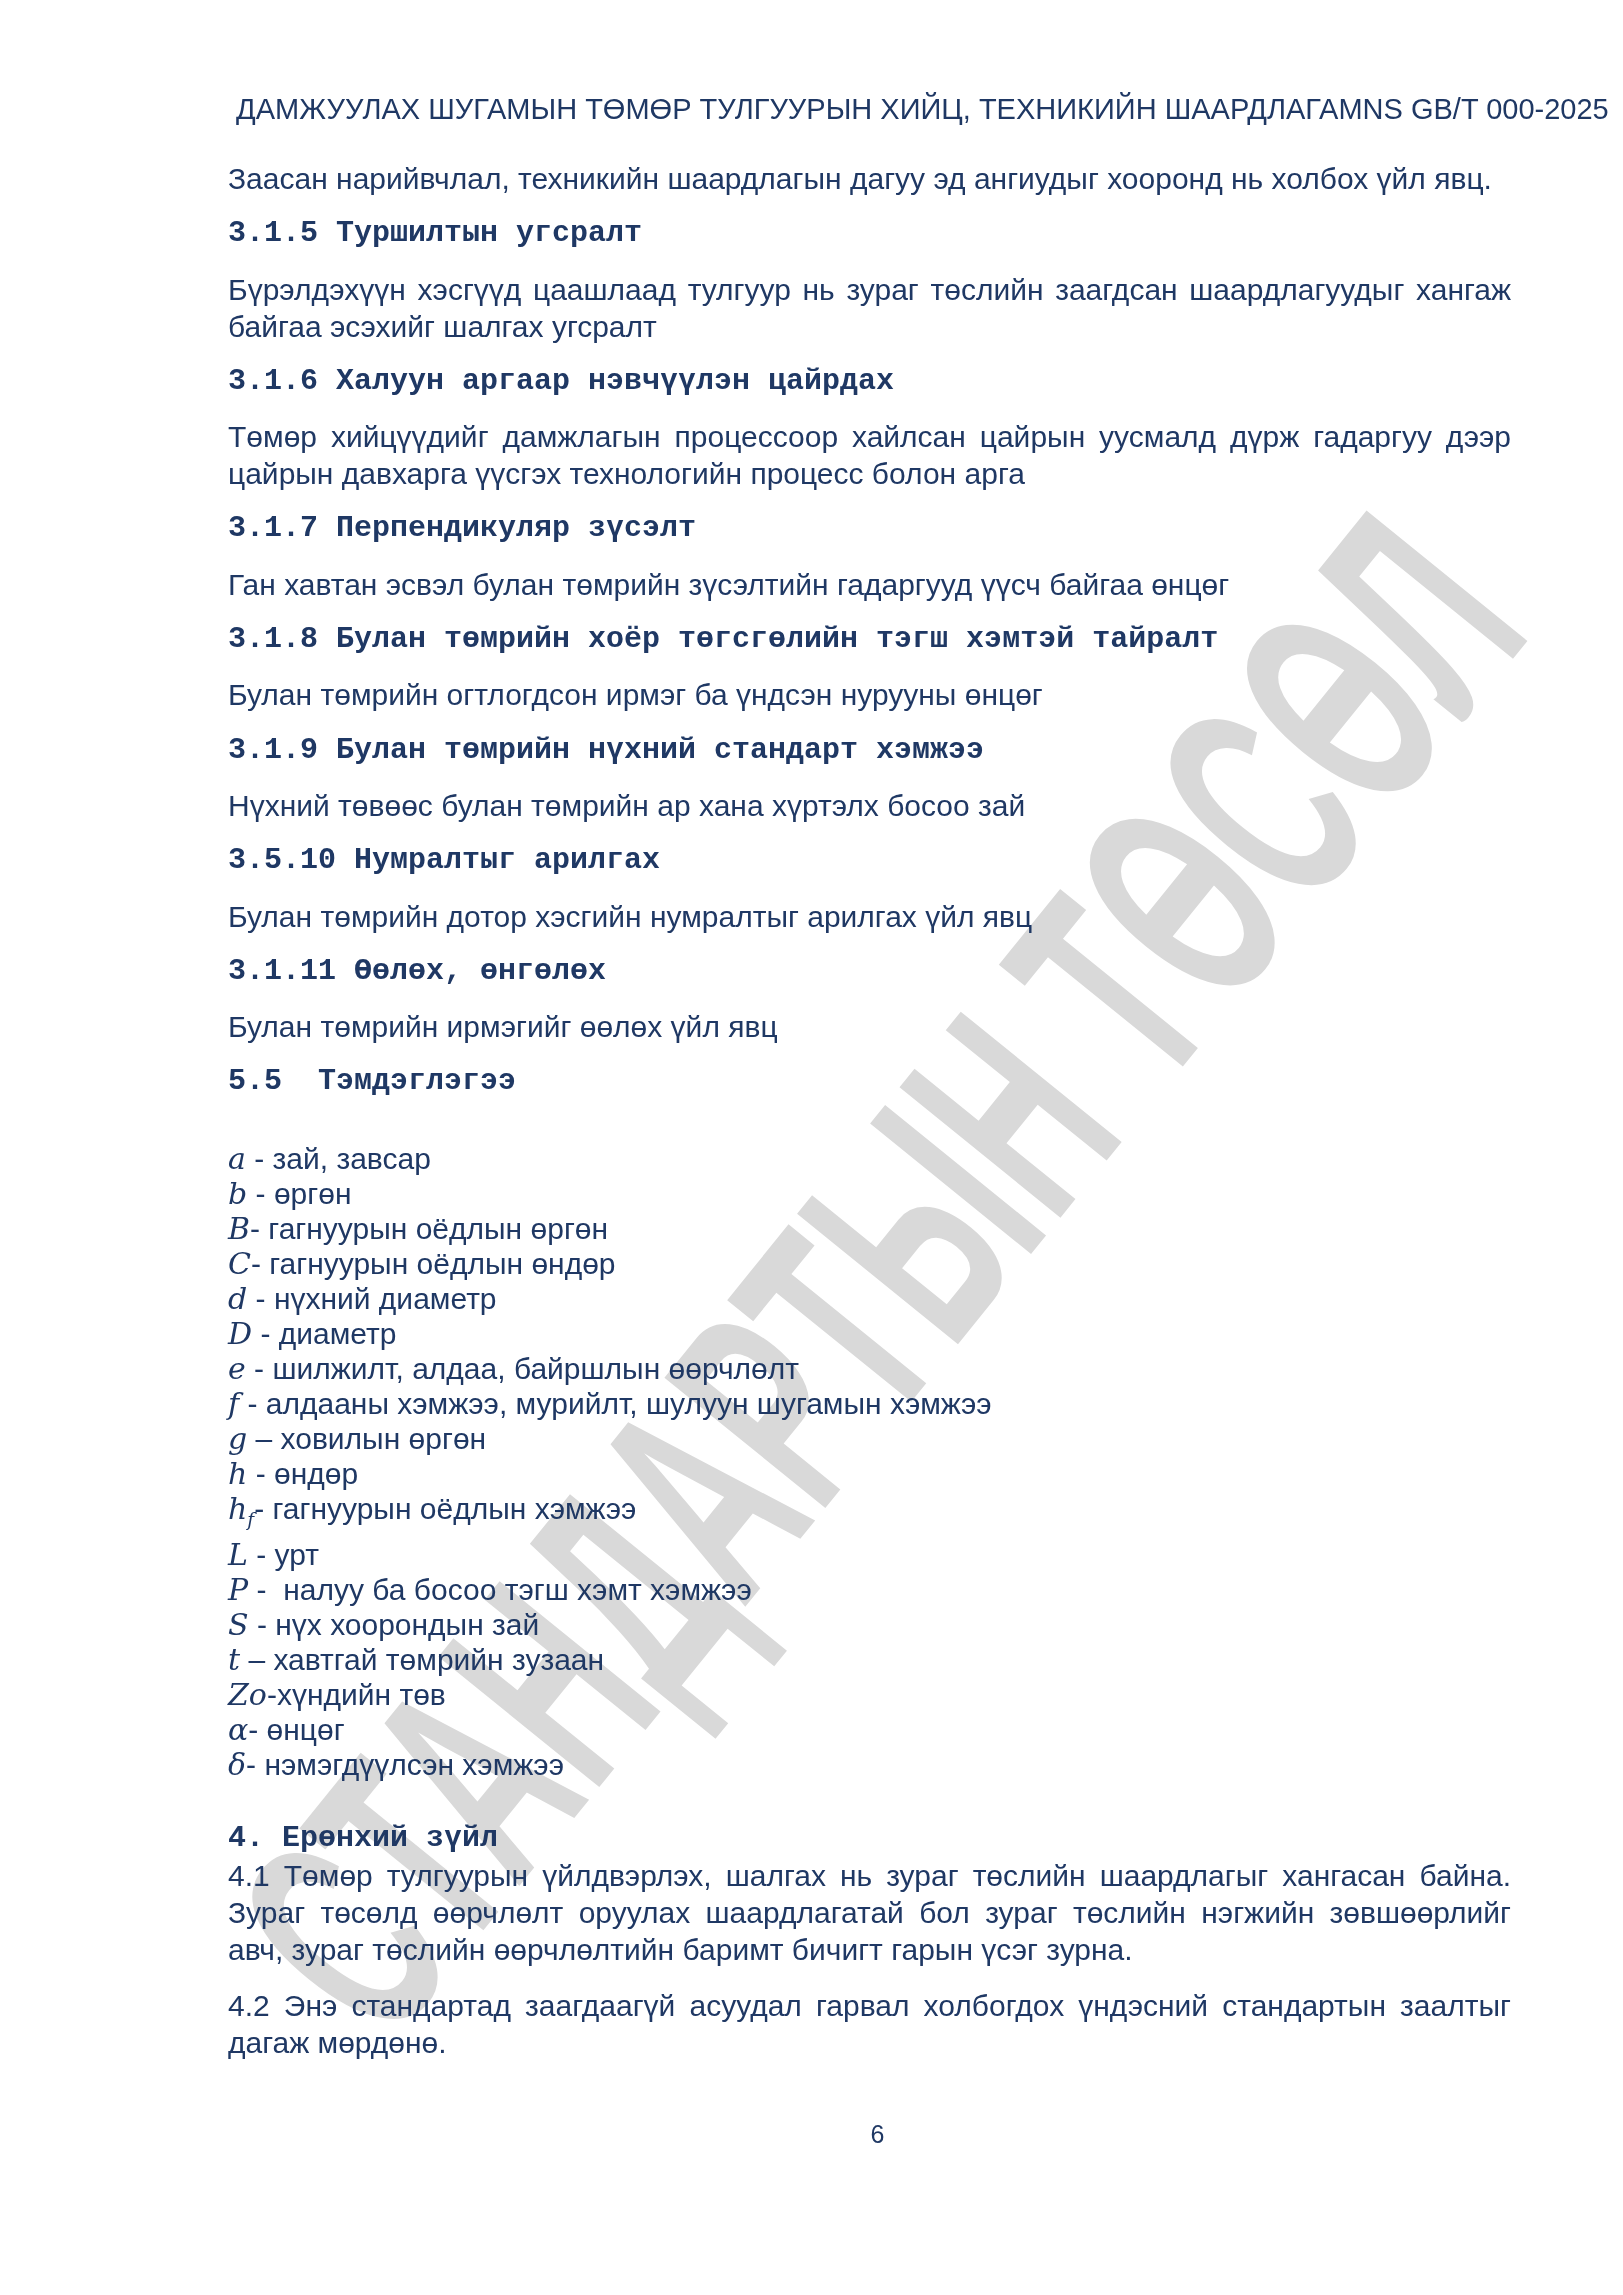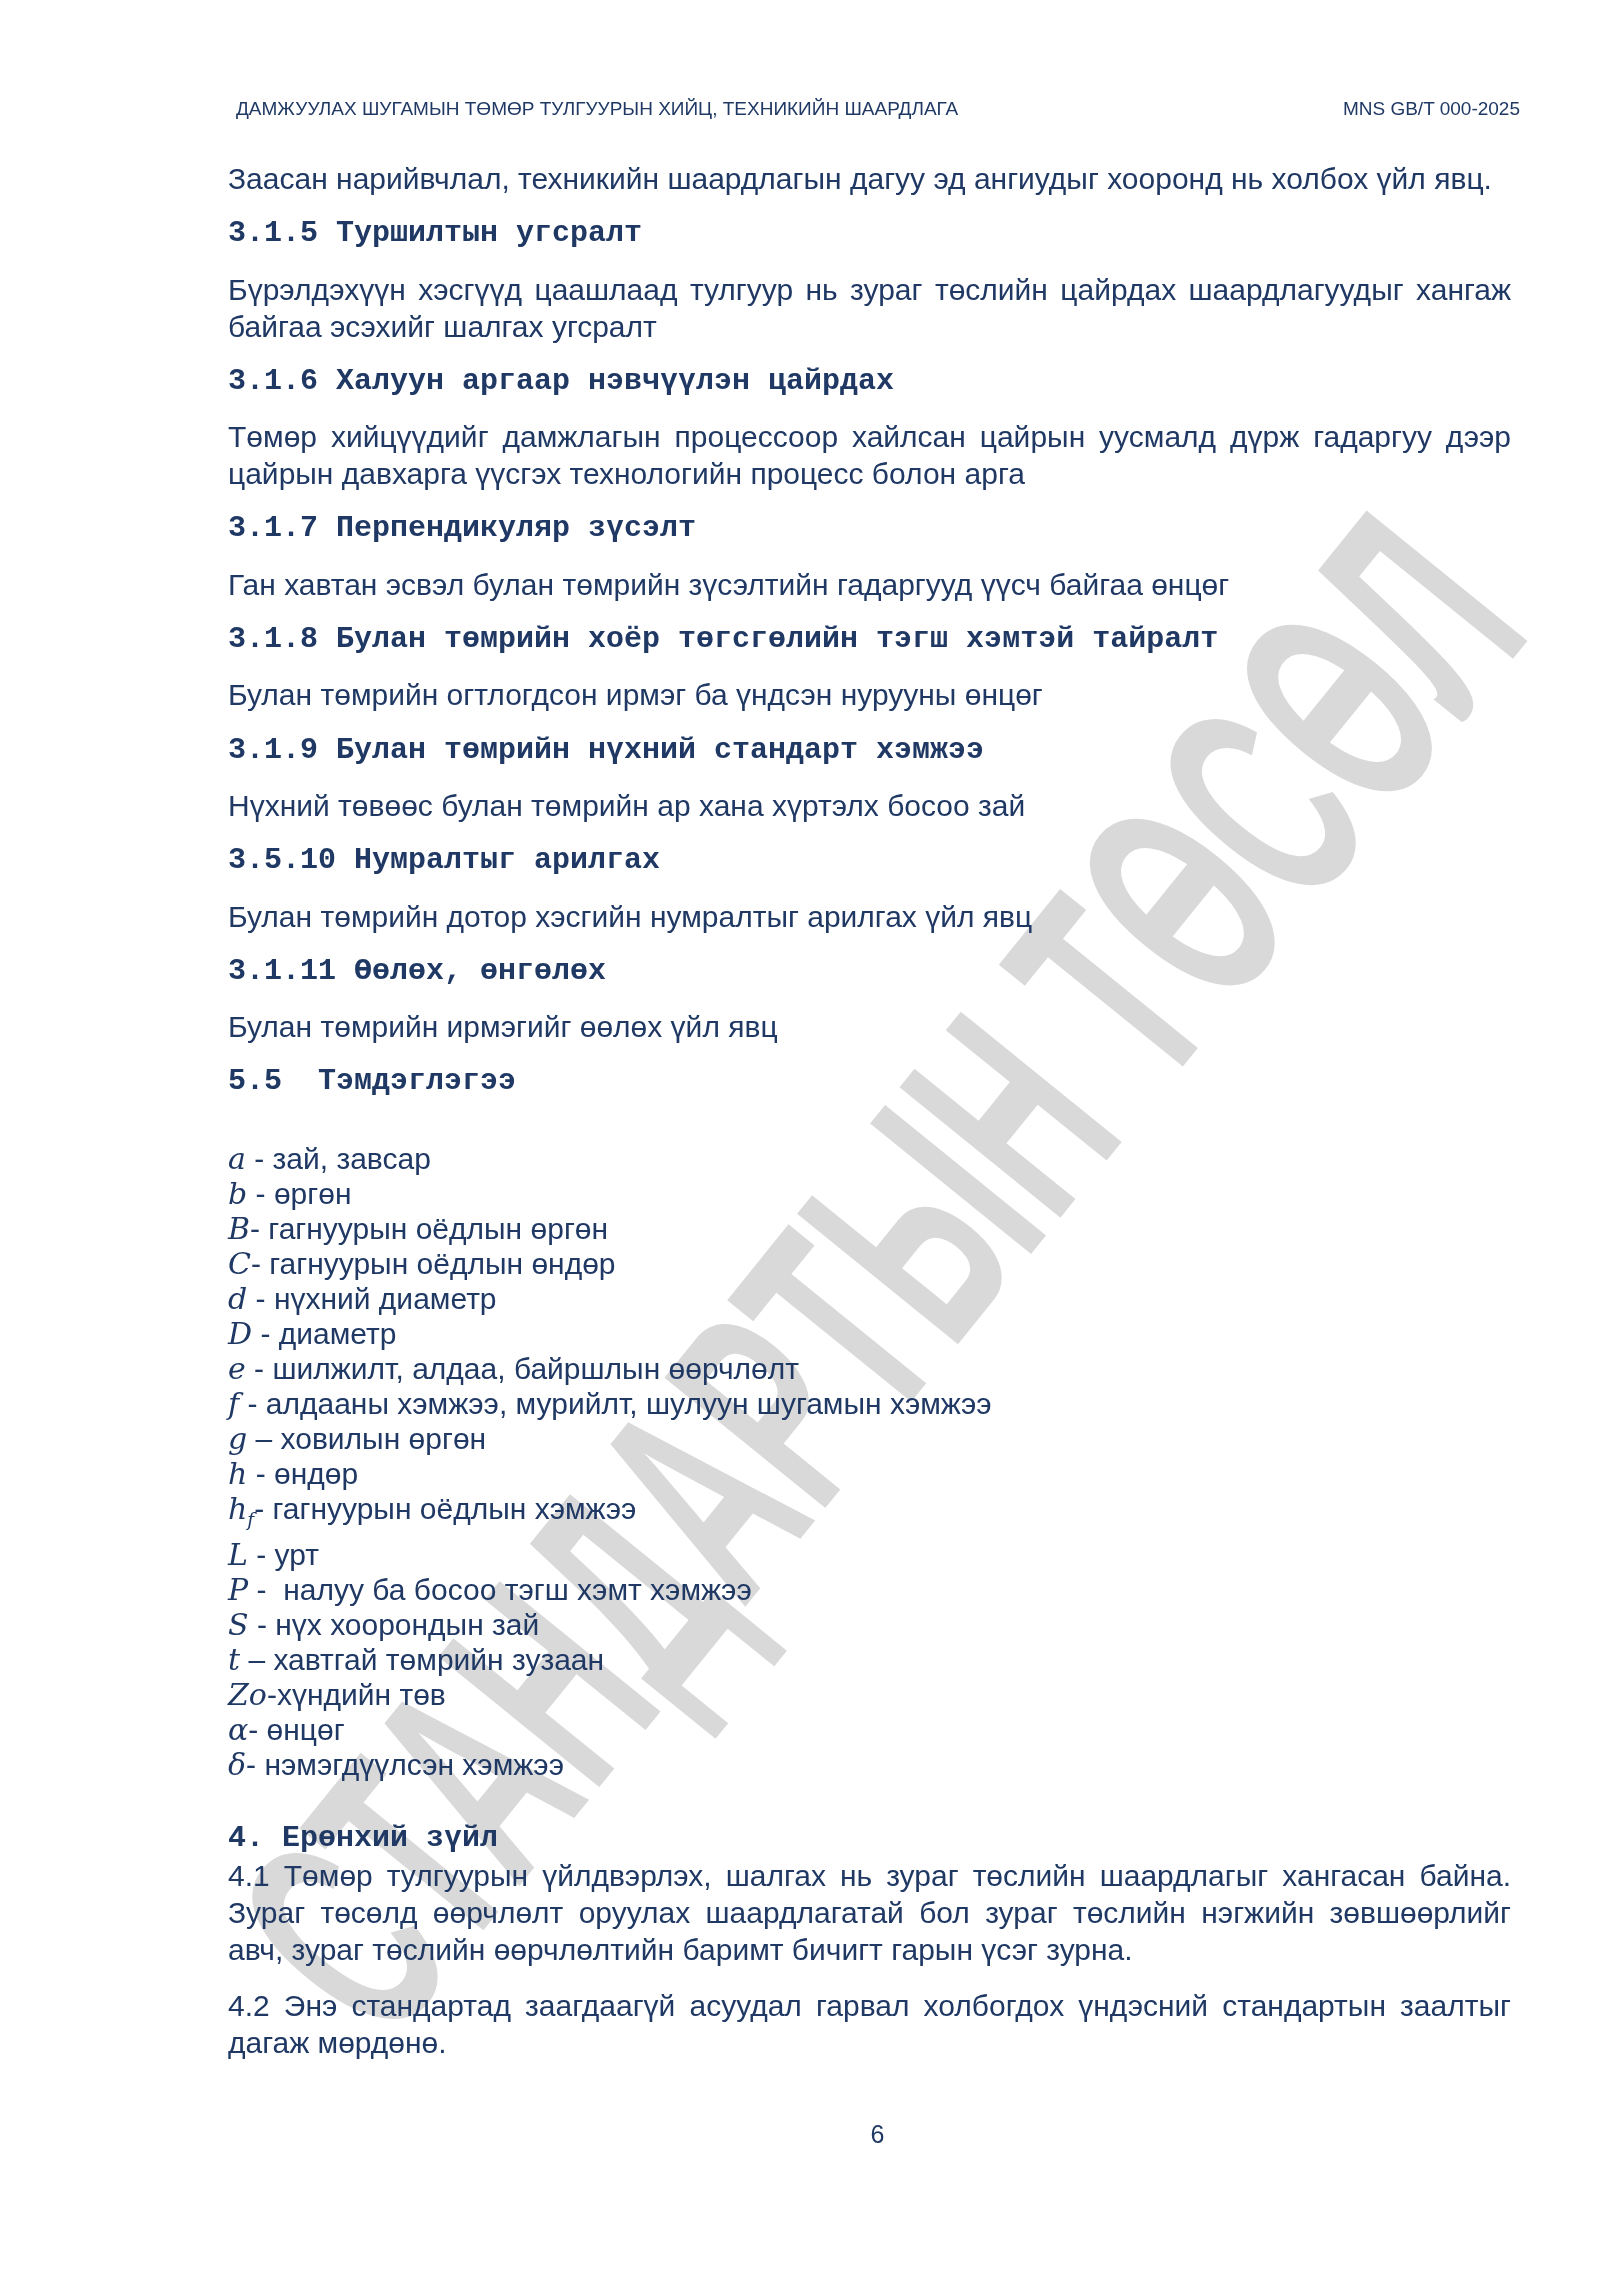--- a/index.html
+++ b/index.html
@@ -30,21 +30,21 @@
   
   .header {
     position: absolute;
     left: 236px;
     right: 103px;
     top: 96px;
     z-index: 1;
     display: flex;
     justify-content: space-between;
     align-items: baseline;
-    font-size: 19px;
+    font-size: 29px;
     line-height: 26px;
     color: #1f3864;
   }
   .header .h-left  { white-space: nowrap; }
   .header .h-right { white-space: nowrap; }
   
   .content {
     position: absolute;
     left: 228px;
     top: 160px;
@@ -89,21 +89,21 @@
     <span class="h-left">ДАМЖУУЛАХ ШУГАМЫН ТӨМӨР ТУЛГУУРЫН ХИЙЦ, ТЕХНИКИЙН ШААРДЛАГА</span>
     <span class="h-right">MNS GB/T 000-2025</span>
   </div>
 
   <div class="content">
       <div class="block para">
         <div class="line">Заасан нарийвчлал, техникийн шаардлагын дагуу эд ангиудыг хооронд нь холбох үйл явц.</div>
       </div>
       <div class="block heading">3.1.5 Туршилтын угсралт</div>
       <div class="block para">
-        <div class="line just">Бүрэлдэхүүн хэсгүүд цаашлаад тулгуур нь зураг төслийн цайрдах шаардлагуудыг хангаж</div>
+        <div class="line just">Бүрэлдэхүүн хэсгүүд цаашлаад тулгуур нь зураг төслийн заагдсан шаардлагуудыг хангаж</div>
         <div class="line">байгаа эсэхийг шалгах угсралт</div>
       </div>
       <div class="block heading">3.1.6 Халуун аргаар нэвчүүлэн цайрдах</div>
       <div class="block para">
         <div class="line just">Төмөр хийцүүдийг дамжлагын процессоор хайлсан цайрын уусмалд дүрж гадаргуу дээр</div>
         <div class="line">цайрын давхарга үүсгэх технологийн процесс болон арга</div>
       </div>
       <div class="block heading">3.1.7 Перпендикуляр зүсэлт</div>
       <div class="block para">
         <div class="line">Ган хавтан эсвэл булан төмрийн зүсэлтийн гадаргууд үүсч байгаа өнцөг</div>

